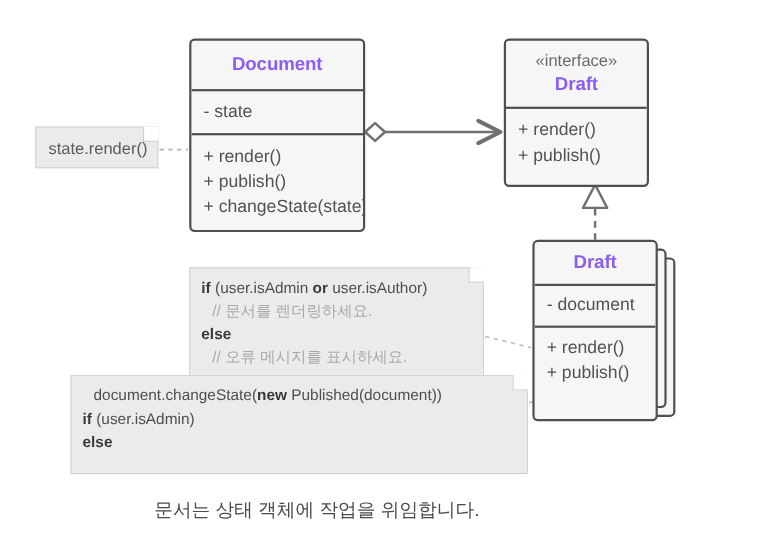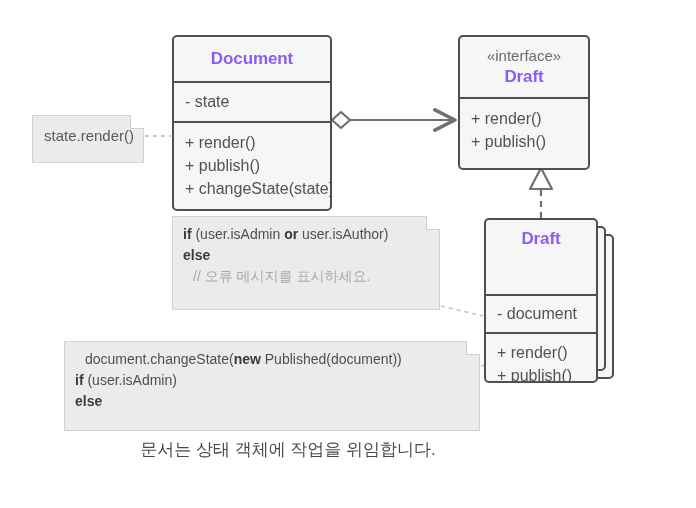--- a/index.html
+++ b/index.html
@@ -88,21 +88,21 @@
     width: 114px;
     height: 145px;
     background: #f6f6f6;
     border: 2px solid #4f4f4f;
     border-radius: 5px;
   }
   #draft-ghost-2 { left: 16px; top: 16px; }
   #draft-ghost-1 { left: 8px;  top: 8px;  }
   #box-draft { position: absolute; left: 0; top: 0; width: 114px; height: 165px; }
   #box-draft .c-name  { height: 38px; display: flex; align-items: center; justify-content: center; padding: 0 6px; }
-  #box-draft .c-attrs { height: 38px; display: flex; align-items: center; margin-top: 36px; }
+  #box-draft .c-attrs { height: 38px; display: flex; align-items: center; }
   #box-draft .c-ops   { padding-top: 7px; padding-bottom: 7px; }
 
   
   .note {
     position: absolute;
     box-sizing: border-box;
     background: #ebebeb;
     border: 1px solid #d2d2d2;
     z-index: 6;
   }
@@ -121,34 +121,34 @@
     padding: 7px 10px;
     font-size: 14px;
     line-height: 1.5;
     color: #4f4f4f;
   }
   .note .line { white-space: nowrap; }
   .note .kw { font-weight: bold; color: #3a3a3a; }
   .note .comment { color: #a9a9a9; padding-left: 10px; }
   .note .indent { padding-left: 10px; }
 
-  #note-call { left: 32px; top: 115px; width: 112px; height: 48px; }
+  #note-call { left: 32px; top: 115px; width: 112px; height: 38px; }
   #note-call .note-body { padding: 9px 11px; font-size: 15px; color: #5a5a5a; white-space: nowrap; }
 
-  #note-render { left: 172px; top: 216px; width: 268px; height: 94px; }
+  #note-render { left: 172px; top: 243px; width: 268px; height: 116px; }
   #note-render .note-body { font-size: 14px; }
 
   #note-change { left: 64px; top: 341px; width: 416px; height: 90px; }
   #note-change .note-body { font-size: 14px; }
 
   
   #caption {
     position: absolute;
     left: 0;
-    top: 438px;
+    top: 452px;
     width: 576px;
     text-align: center;
     font-size: 17px;
     color: #4a4a4a;
   }
 </style>
 </head>
 <body>
 
 <div id="canvas">
@@ -231,20 +231,21 @@
       <span class="line">state.render()</span>
     </div>
   </div>
 
   <div class="note" id="note-render">
     <span class="fold"></span>
     <div class="note-body">
       <div class="line">
         <span class="kw">if</span><span> (user.isAdmin </span><span class="kw">or</span><span> user.isAuthor)</span>
       </div>
+      <div class="line comment">// 문서를 렌더링하세요.</div>
       <div class="line">
         <span class="kw">else</span>
       </div>
       <div class="line comment">// 오류 메시지를 표시하세요.</div>
     </div>
   </div>
 
   <div class="note" id="note-change">
     <span class="fold"></span>
     <div class="note-body">

